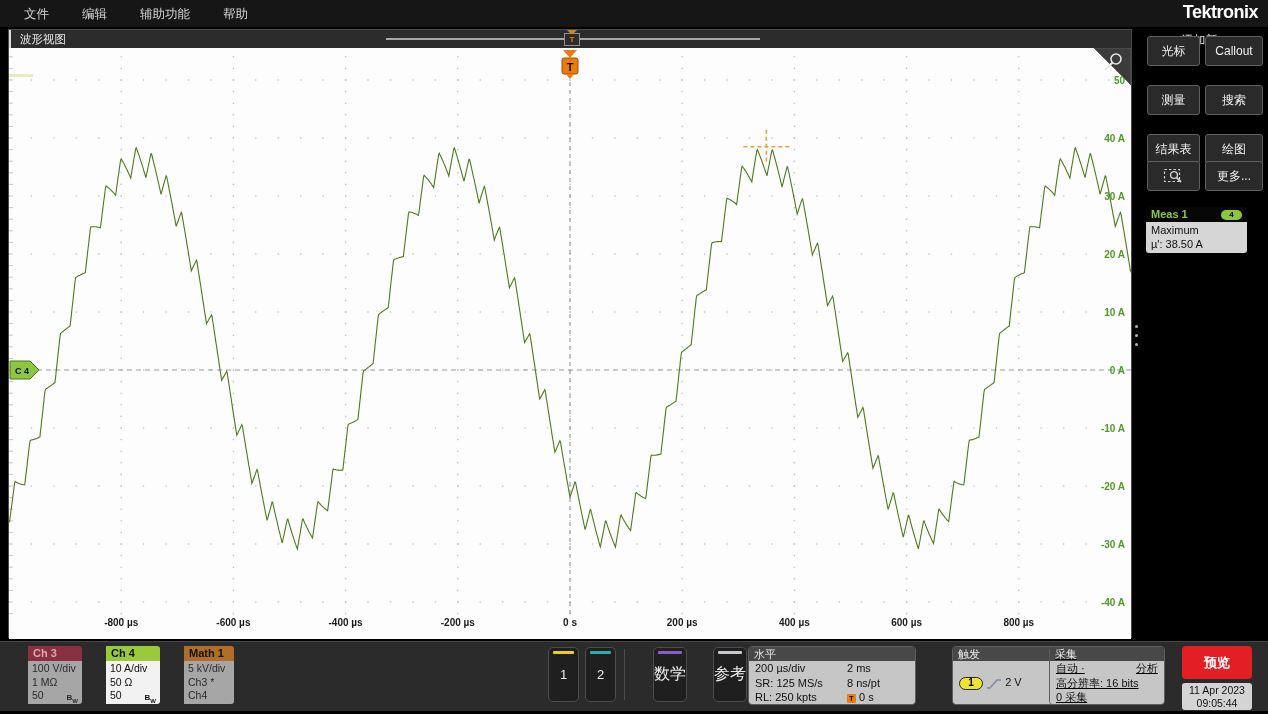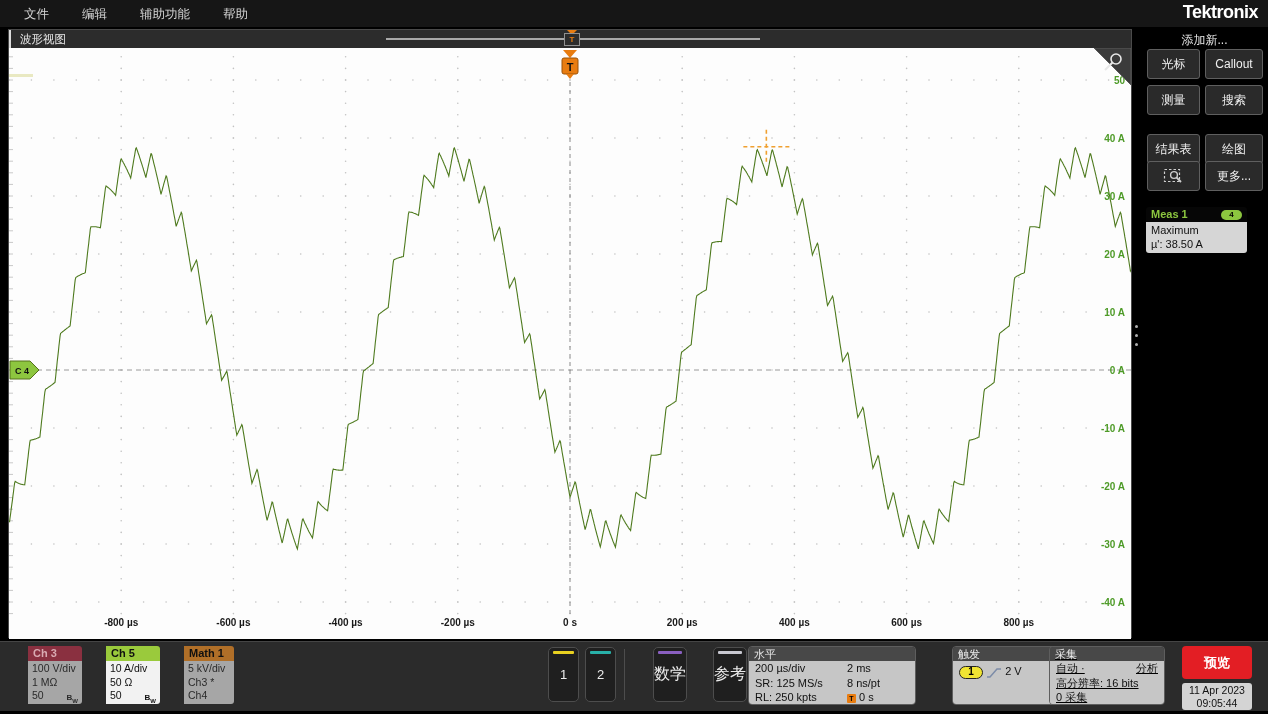--- a/index.html
+++ b/index.html
@@ -1137,21 +1137,21 @@
         <polygon points="1085,0 1122,0 1122,37" fill="#3b3b3b" stroke="#5a5a5a"></polygon>
         <circle cx="1107" cy="11" r="5" fill="none" stroke="#e8e8e8" stroke-width="1.6"></circle>
         <line x1="1103.5" y1="14.5" x2="1096" y2="22" stroke="#e8e8e8" stroke-width="2.2"></line>
       </svg>
   </div>
 </div>
 
 <div id="rightpanel">
   <div id="addnew-label">添加新...</div>
 
-  <div class="btn-row" style="top:20px;justify-content:space-between;">
+  <div class="btn-row" style="top:7px;justify-content:space-between;">
     <div class="side-btn w1">光标</div>
     <div class="side-btn w2">Callout</div>
   </div>
   <div class="btn-row" style="top:56px;">
     <div class="side-btn w1">测量</div>
     <div class="side-btn w2">搜索</div>
   </div>
   <div class="btn-row" style="top:93px;margin-top:12px;">
     <div class="side-btn w1">结果表</div>
     <div class="side-btn w2">绘图</div>
@@ -1193,21 +1193,21 @@
       <div>100 V/div</div>
       <div>1 MΩ</div>
       <div>
         <span class="bw"><span>B</span><sub>W</sub></span>
         <span>50 MHz</span>
       </div>
     </div>
   </div>
 
   <div class="chbadge" style="left:86px;">
-    <div class="ch-head" style="background: rgb(154, 202, 60); color: rgb(16, 16, 16);">Ch 5</div>
+    <div class="ch-head" style="background: rgb(154, 202, 60); color: rgb(16, 16, 16);">Ch 4</div>
     <div class="ch-body" style="background: rgb(242, 242, 242); color: rgb(16, 16, 16);">
       <div>10 A/div</div>
       <div>50 Ω</div>
       <div>
         <span class="bw"><span>B</span><sub>W</sub></span>
         <span>50 MHz</span>
       </div>
     </div>
   </div>
 
@@ -1256,21 +1256,21 @@
         </div>
       <div class="hrow">
           <span class="c1">RL: 250 kpts</span>
         <span><span class="tchip">T</span> <span>0 s</span></span>
         </div>
     </div>
   </div>
 
   <div class="info-panel" style="left:924px; width:104px;margin-left:28px;">
     <div class="info-head">触发</div>
-    <div class="info-body" style="padding-top:3px;">
+    <div class="info-body" style="padding-top:14px;">
       <span id="trig-pill">1</span>
       <svg width="16" height="13" viewBox="0 0 16 13" style="vertical-align:middle;">
         <path d="M1 11 h3 l7 -8 h4" fill="none" stroke="#7d8ca8" stroke-width="1.5"></path>
       </svg>
       <span>2 V</span>
     </div>
   </div>
 
   <div class="info-panel" style="left:1049px; width:116px;text-decoration:underline;">
     <div class="info-head">采集</div>

